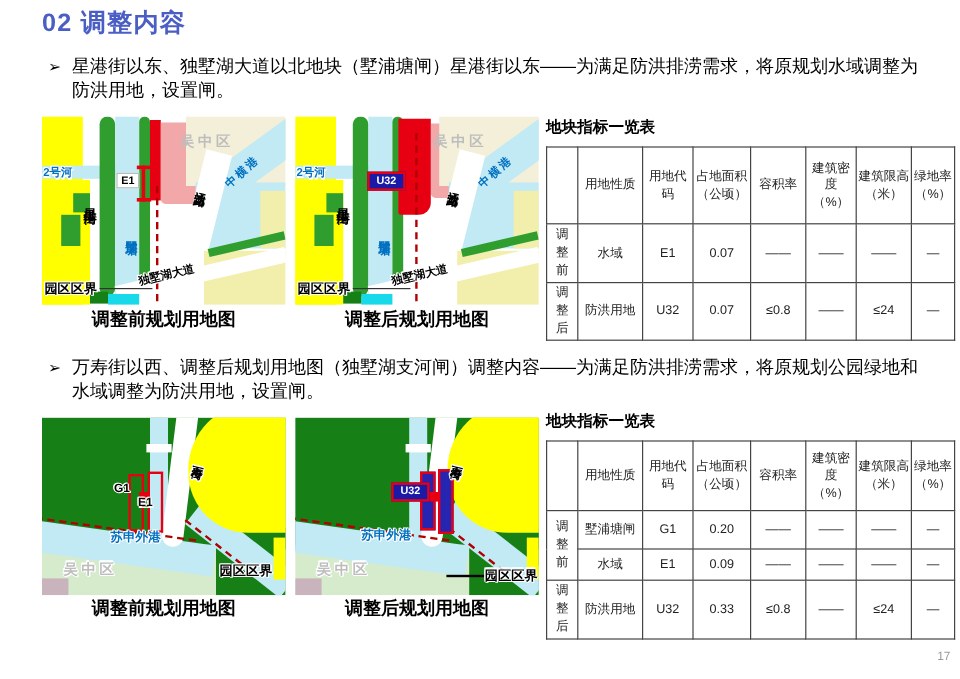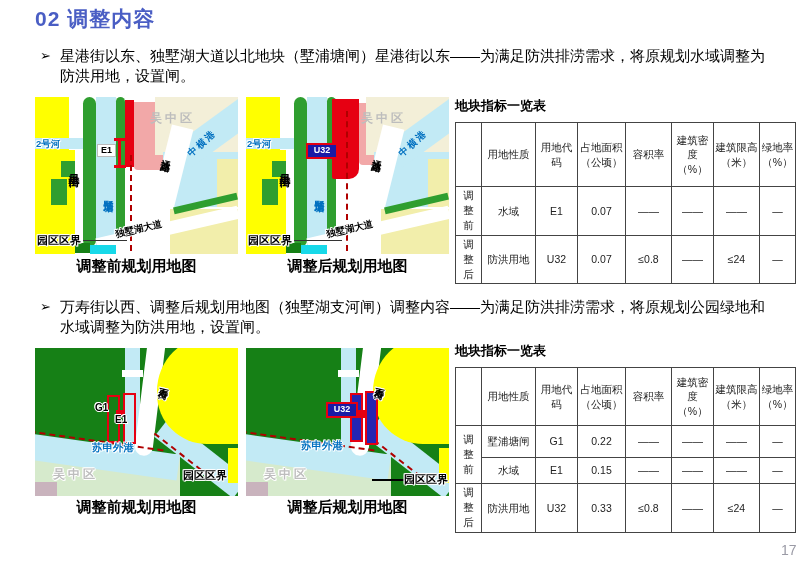--- a/index.html
+++ b/index.html
@@ -33,21 +33,21 @@
   .hbar-fill{background:#2525b2;border:2px solid #e60012;}
   .e1-lbl{background:#fff;border:1px solid #bbb;font-size:9px;font-weight:bold;text-align:center;line-height:11px;color:#000;}
   .connector{background:#333;height:1px;}
   
   .tblwrap{position:absolute;left:455px;width:341px;}
   .tbl-title{font-size:13px;font-weight:bold;color:#000;margin:0 0 7px 0;}
   table.idx{border-collapse:collapse;width:340px;table-layout:fixed;}
   table.idx td{border:1px solid #444;text-align:center;vertical-align:middle;
                font-size:10.5px;color:#222;padding:1px;line-height:1.35;}
   table.idx .stage span{display:inline-block;width:12px;word-break:break-all;line-height:1.45;}
-  .pagenum{position:absolute;left:781px;top:542px;font-size:14px;color:#9a9aa5;}
+  .pagenum{position:absolute;left:781px;top:542px;font-size:10px;color:#9a9aa5;}
 </style>
 </head>
 <body>
 
 <div class="title">02 调整内容</div>
 
 <div class="bullet" style="top:46px;">
   <span class="marker">➢</span>
   <span class="btext">星港街以东、独墅湖大道以北地块（墅浦塘闸）星港街以东——为满足防洪排涝需求，将原规划水域调整为防洪用地，设置闸。</span>
 </div>
@@ -253,30 +253,30 @@
       <td>占地面积（公顷）</td>
       <td>容积率</td>
       <td>建筑密度（%）</td>
       <td>建筑限高（米）</td>
       <td>绿地率（%）</td>
     </tr>
     <tr style="height:32px;">
       <td class="stage" rowspan="2"><span>调整前</span></td>
       <td>墅浦塘闸</td>
       <td>G1</td>
-      <td>0.22</td>
+      <td>0.20</td>
       <td>——</td>
       <td>——</td>
       <td>——</td>
       <td>—</td>
     </tr>
     <tr style="height:26px;">
       <td>水域</td>
       <td>E1</td>
-      <td>0.15</td>
+      <td>0.09</td>
       <td>——</td>
       <td>——</td>
       <td>——</td>
       <td>—</td>
     </tr>
     <tr style="height:44px;">
       <td class="stage"><span>调整后</span></td>
       <td>防洪用地</td>
       <td>U32</td>
       <td>0.33</td>

